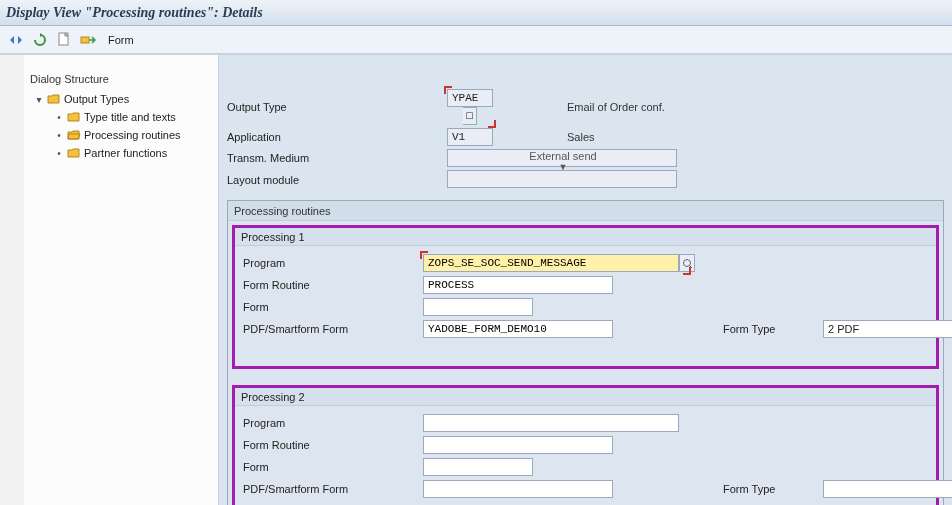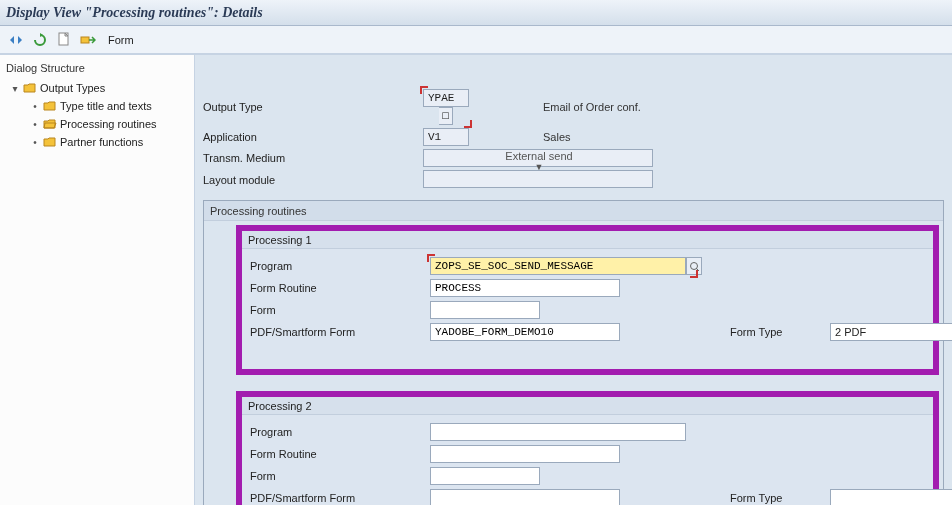--- a/index.html
+++ b/index.html
@@ -49,21 +49,22 @@
   }
   .body-area {
     display: flex;
     height: calc(505px - 26px - 28px);
     border-top: 1px solid #c6d3e3;
   }
   .left-pane {
     width: 195px;
     background: #fcfcfc;
     border-right: 1px solid #c6d3e3;
-    padding: 4px 0px 4px 4px;
+    padding: 15px 0px 4px 4px;
+    margin-left: 24px;
   }
   .pane-header {
     font-size: 11px;
     padding: 3px 2px;
     color: #333;
   }
   .tree { margin-top: 2px; }
   .tree-row {
     display: flex;
     align-items: center;
@@ -172,24 +173,23 @@
     align-items: center;
     font-size: 11px;
     color: #333;
     border-bottom: 1px solid #c2cedd;
     background: #d2ddea;
   }
   .groupbox > .gb-body {
     padding: 4px;
   }
   .subbox {
-    border: 6px solid #a21caf;
+    border: 3px solid #a21caf;
     background: #dce5f0;
     margin-bottom: 16px;
-    margin-left: 28px;
   }
   .subbox > .sb-title {
     height: 18px;
     padding-left: 6px;
     display: flex;
     align-items: center;
     font-size: 11px;
     border-bottom: 1px solid #c2cedd;
     background: #d6e0ec;
   }

